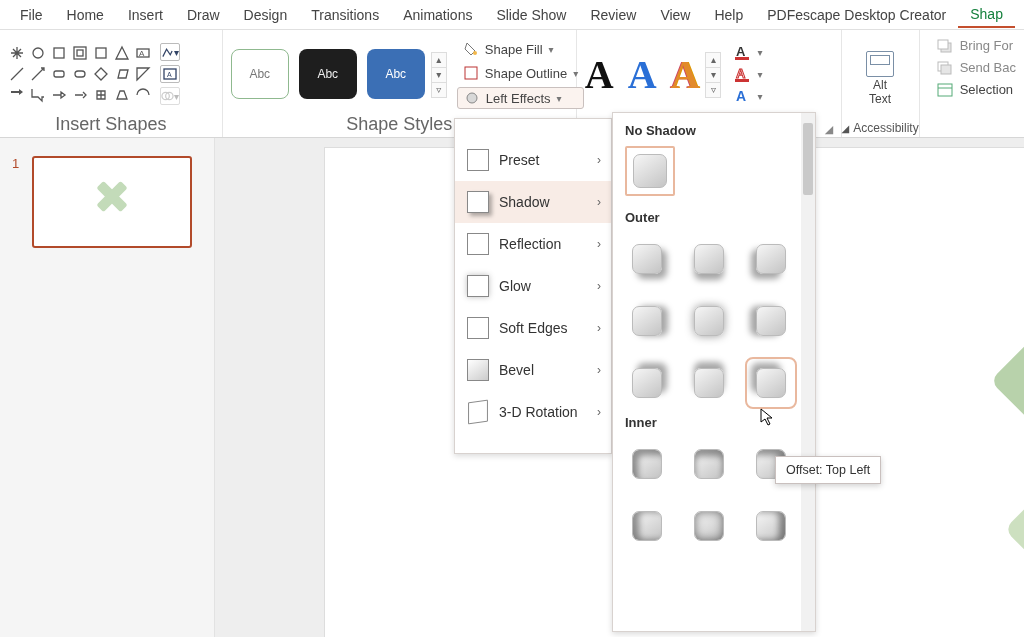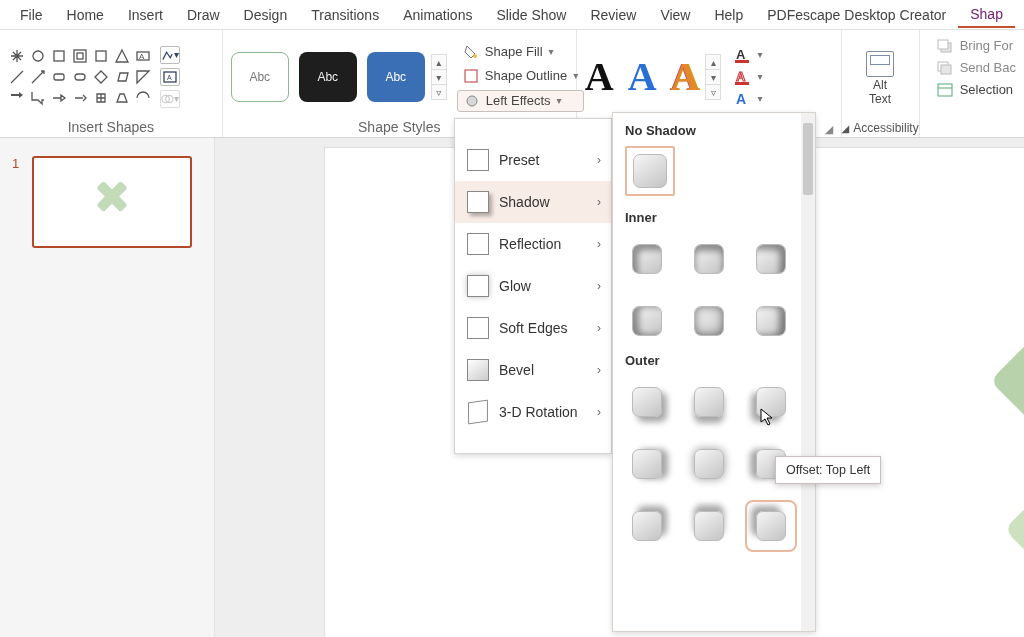--- a/index.html
+++ b/index.html
@@ -1,26 +1,26 @@
 <!DOCTYPE html>
 <html><head>
 <meta charset="utf-8">
 <style>
   * { box-sizing: border-box; margin: 0; padding: 0; font-family: "Segoe UI", Arial, sans-serif; }
   body { width: 1024px; height: 637px; background: #f3f3f3; overflow: hidden; position: relative; }
 
   
   .menubar { display: flex; align-items: center; height: 30px; background: #fff; padding: 0 8px; font-size: 14px; color: #444; border-bottom: 1px solid #e0e0e0; }
   .menubar .item { padding: 4px 12px; cursor: default; }
-  .menubar .item.active { color: #701a75; border-bottom: 2px solid #c44f2e; }
+  .menubar .item.active { color: #15803d; border-bottom: 2px solid #c44f2e; }
 
   
   .ribbon { display: flex; align-items: stretch; background: #fff; height: 108px; border-bottom: 1px solid #d6d6d6; }
   .group { border-right: 1px solid #e6e6e6; padding: 6px 8px 2px 8px; display: flex; flex-direction: column; justify-content: space-between; }
-  .group-label { text-align: center; font-size: 14px; color: #666; padding: 2px 0 0 0; white-space: nowrap; }
+  .group-label { text-align: center; font-size: 18px; color: #666; padding: 2px 0 0 0; white-space: nowrap; }
   .group-body { flex: 1; display: flex; align-items: center; }
 
   
   .shape-grid { display: grid; grid-template-columns: repeat(7, 18px); grid-auto-rows: 18px; gap: 3px; }
   .shape-grid .cell { width: 18px; height: 18px; display: flex; align-items: center; justify-content: center; }
   .shape-grid svg { width: 16px; height: 16px; stroke: #555; fill: none; stroke-width: 1.3; }
   .side-col { display:flex; flex-direction:column; gap:4px; margin-left:8px; }
   .side-col .mini { width:20px; height:18px; border:1px solid #bbb; border-radius:2px; display:flex; align-items:center; justify-content:center; font-size:10px; color:#346; }
   .side-col .mini svg { width:14px; height:14px; stroke:#346; fill:none; stroke-width:1.3; }
 
@@ -465,71 +465,71 @@
   <div class="sg-scroll">
     <div class="thumb-bar2"></div>
   </div>
 
   <div class="sg-section">
     <div class="sg-title">No Shadow</div>
     <div class="sg-single"><div class="sg-tile"></div></div>
   </div>
 
   <div class="sg-section">
+    <div class="sg-title">Outer</div>
+    <div class="sg-grid">
+      <div class="sg-cell drop-sh-br">
+          <div class="tile"></div>
+        </div>
+      <div class="sg-cell drop-sh-b">
+          <div class="tile"></div>
+        </div>
+      <div class="sg-cell drop-sh-bl">
+          <div class="tile"></div>
+        </div>
+      <div class="sg-cell drop-sh-r">
+          <div class="tile"></div>
+        </div>
+      <div class="sg-cell drop-sh-c">
+          <div class="tile"></div>
+        </div>
+      <div class="sg-cell drop-sh-l">
+          <div class="tile"></div>
+        </div>
+      <div class="sg-cell drop-sh-tr">
+          <div class="tile"></div>
+        </div>
+      <div class="sg-cell drop-sh-t">
+          <div class="tile"></div>
+        </div>
+      <div class="sg-cell drop-sh-tl hl">
+          <div class="tile"></div>
+        </div>
+    </div>
+  </div>
+
+  <div class="sg-section">
     <div class="sg-title">Inner</div>
     <div class="sg-grid">
       <div class="sg-cell inner-sh-br">
           <div class="tile"></div>
         </div>
       <div class="sg-cell inner-sh-b">
           <div class="tile"></div>
         </div>
       <div class="sg-cell inner-sh-bl">
           <div class="tile"></div>
         </div>
       <div class="sg-cell inner-sh-r">
           <div class="tile"></div>
         </div>
       <div class="sg-cell inner-sh-c">
           <div class="tile"></div>
         </div>
       <div class="sg-cell inner-sh-l">
-          <div class="tile"></div>
-        </div>
-    </div>
-  </div>
-
-  <div class="sg-section">
-    <div class="sg-title">Outer</div>
-    <div class="sg-grid">
-      <div class="sg-cell drop-sh-br">
-          <div class="tile"></div>
-        </div>
-      <div class="sg-cell drop-sh-b">
-          <div class="tile"></div>
-        </div>
-      <div class="sg-cell drop-sh-bl">
-          <div class="tile"></div>
-        </div>
-      <div class="sg-cell drop-sh-r">
-          <div class="tile"></div>
-        </div>
-      <div class="sg-cell drop-sh-c">
-          <div class="tile"></div>
-        </div>
-      <div class="sg-cell drop-sh-l">
-          <div class="tile"></div>
-        </div>
-      <div class="sg-cell drop-sh-tr">
-          <div class="tile"></div>
-        </div>
-      <div class="sg-cell drop-sh-t">
-          <div class="tile"></div>
-        </div>
-      <div class="sg-cell drop-sh-tl hl">
           <div class="tile"></div>
         </div>
     </div>
   </div>
 </div>
 
 <div class="cursor">
   <svg viewBox="0 0 16 18">
       <path d="M1 1 L1 14 L5 11 L8 17 L10 16 L7 10 L12 10 Z" fill="#fff" stroke="#000"></path>
     </svg>

